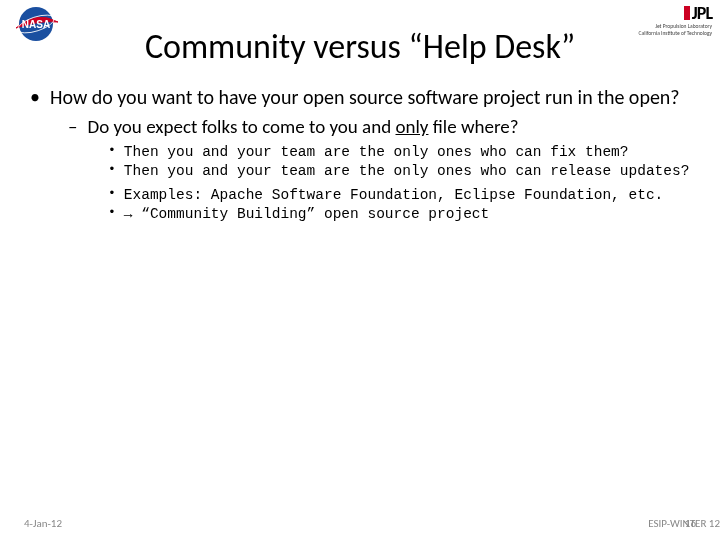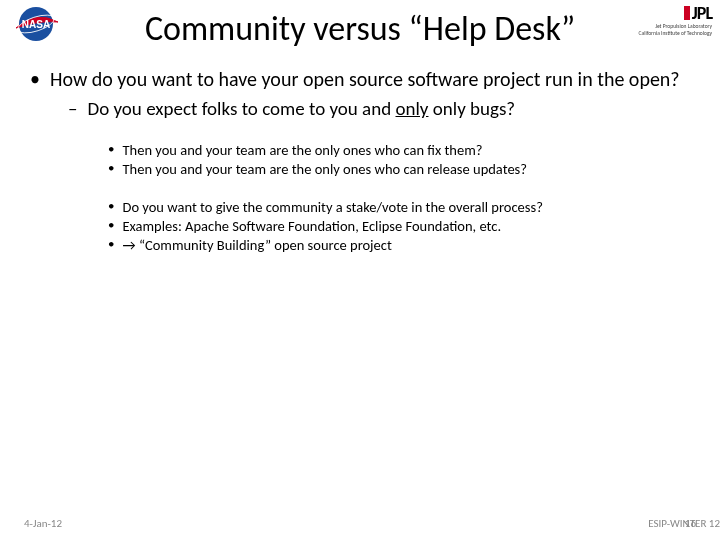--- a/index.html
+++ b/index.html
@@ -44,34 +44,34 @@
     font-size: 5.5px;
     color: #444;
     line-height: 1.1;
     text-align: right;
     margin-top: 1px;
   }
   .title {
     text-align: center;
     font-size: 34px;
     font-weight: 400;
-    padding-top: 8px;
+    padding-top: 26px;
     padding-bottom: 18px;
   }
   .content {
     padding: 0 14px 0 30px;
   }
   ul { list-style: none; }
   .lvl1 > li { margin-bottom: 2px; }
   .lvl1 > li > .row::before { content: "•"; margin-right: 10px; font-size: 20px; }
   .lvl1 > li > .row { font-size: 20px; line-height: 1.2; display: flex; }
   .lvl2 { padding-left: 38px; margin-top: 6px; }
   .lvl2 > li > .row::before { content: "–"; margin-right: 10px; }
   .lvl2 > li > .row { font-size: 19px; line-height: 1.25; display: flex; }
-  .lvl3 { padding-left: 40px; margin-top: 20px; margin-bottom: 6px; }
+  .lvl3 { padding-left: 40px; margin-top: 4px; margin-bottom: 6px; font-family: Liberation Mono, monospace; }
   .lvl3 > li > .row::before { content: "•"; margin-right: 8px; font-size: 13px; }
   .lvl3 > li > .row { font-size: 14.5px; line-height: 1.3; display: flex; }
   .underline { text-decoration: underline; text-align: right; }
   .footer {
     position: absolute;
     bottom: 10px;
     left: 0;
     width: 100%;
     padding: 0 24px;
     font-size: 11px;
@@ -108,42 +108,37 @@
 
 <div class="content">
   <ul class="lvl1">
     <li>
       <div class="row">
           <span>How do you want to have your open source software project run in the open?</span>
         </div>
       <ul class="lvl2">
         <li>
           <div class="row">
-              <span><span>Do you expect folks to come to you and </span><span class="underline">only</span><span> only bugs?</span></span>
+              <span><span>Do you expect folks to come to you and </span><span class="underline">only</span><span> file where?</span></span>
             </div>
           <ul class="lvl3">
             <li>
                 <div class="row">
                   <span>Then you and your team are the only ones who can fix them?</span>
                 </div>
               </li>
             <li>
                 <div class="row">
                   <span>Then you and your team are the only ones who can release updates?</span>
                 </div>
               </li>
           </ul>
         </li>
         <li>
           <ul class="lvl3">
-            <li>
-                <div class="row">
-                  <span>Do you want to give the community a stake/vote in the overall process?</span>
-                </div>
-              </li>
             <li>
                 <div class="row">
                   <span>Examples: Apache Software Foundation, Eclipse Foundation, etc.</span>
                 </div>
               </li>
             <li>
                 <div class="row">
                   <span>→ “Community Building” open source project</span>
                 </div>
               </li>

